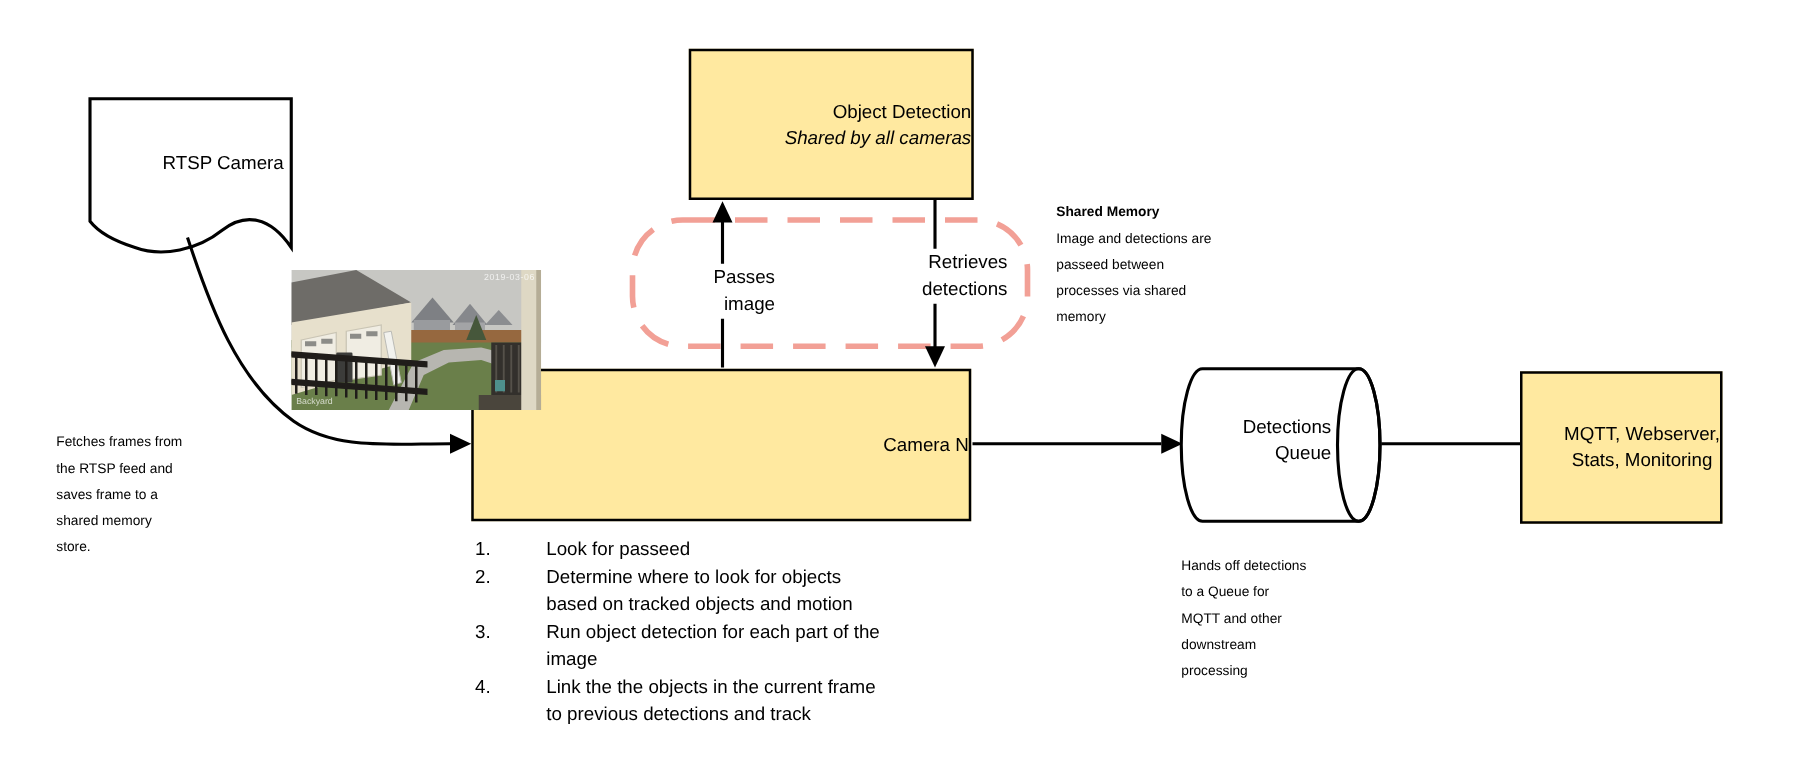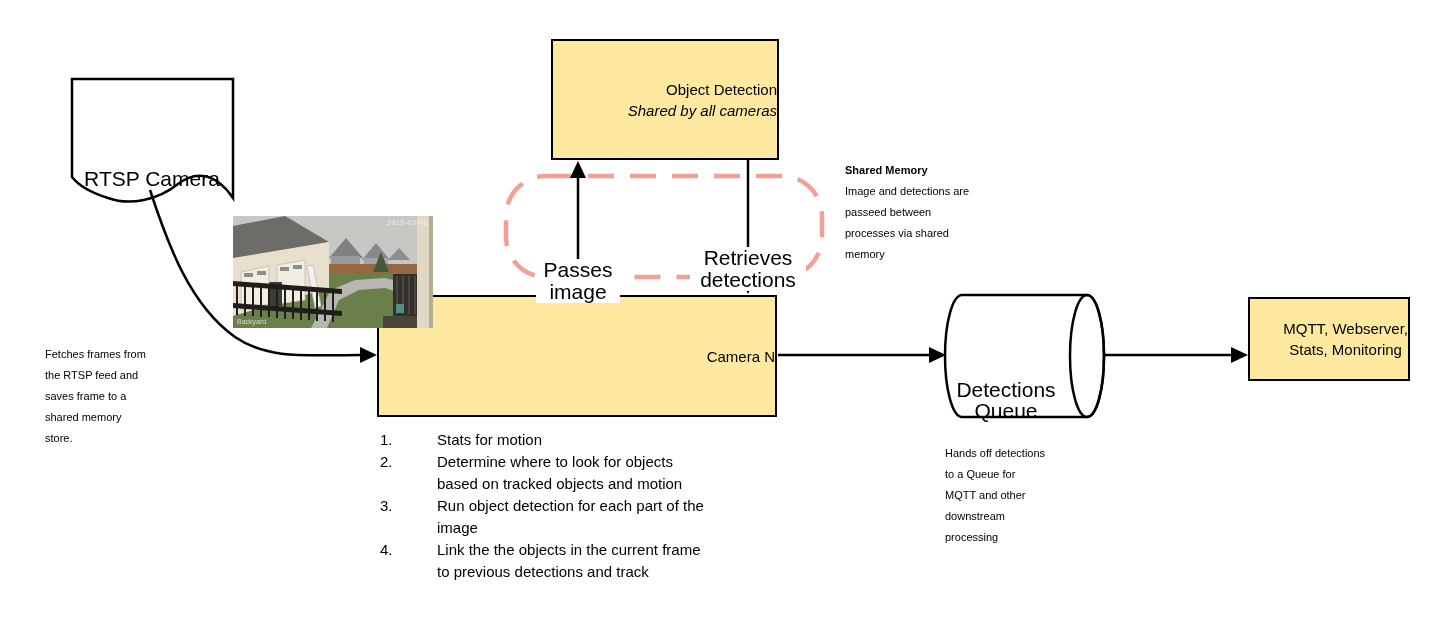--- a/index.html
+++ b/index.html
@@ -9,21 +9,21 @@
   }
   #shapes{position:absolute;left:0;top:0;z-index:1;}
   .box{
     position:absolute;z-index:2;box-sizing:border-box;
     background:var(--box_fill,#FFE9A0);border:2px solid var(--box_border,#000);
     display:flex;flex-direction:column;align-items:flex-end;justify-content:center;
     font-size:15px;line-height:21px;text-align:center;
   }
   .note{position:absolute;z-index:4;font-size:11px;line-height:21px;white-space:pre-line;}
   .note .t{font-weight:bold;}
-  .lbl{position:absolute;z-index:4;font-size:21px;line-height:21px;text-align:center;white-space:pre-line;margin-top:48px;}
+  .lbl{position:absolute;z-index:4;font-size:15px;line-height:21px;text-align:right;white-space:pre-line;}
   .onLine{background:#fff;z-index:4;line-height:22px;}
   .italic{font-style:italic;}
   .preline{white-space:pre-line;}
   #steps{position:absolute;left:380px;top:429px;z-index:4;font-size:15px;line-height:22px;}
   .step{display:grid;grid-template-columns:57px 378px;}
   .step-text{white-space:pre-line;}
   #snapshot{
     position:absolute;left:233px;top:216px;width:200px;height:112px;z-index:3;overflow:hidden;
   }
   #snapshot .ts{
@@ -65,21 +65,21 @@
 
   <div class="box" style="left:551px;top:39px;width:228px;height:121px;">
     <div>Object Detection</div>
     <div class="italic">Shared by all cameras</div>
   </div>
 
   <div class="box" style="left:377px;top:295px;width:400px;height:122px;">
     <div>Camera N</div>
   </div>
 
-  <div class="box" style="left:1248px;top:297px;width:162px;height:84px;">
+  <div class="box" style="left:1216px;top:297px;width:162px;height:122px;">
     <div class="preline">MQTT, Webserver,
 Stats, Monitoring</div>
   </div>
 
   <div id="snapshot">
     <svg width="200" height="112" viewBox="0 0 200 112">
       <rect x="0" y="0" width="200" height="62" fill="#c7c7c3"></rect>
       <rect x="0" y="56" width="200" height="56" fill="#6a7f4a"></rect>
 
       <polygon points="96,42 113,22 130,42" fill="#7e8084"></polygon>
@@ -157,21 +157,21 @@
 
   <div class="lbl onLine" style="left:536px;top:211px;width:84px;">Passes
 image</div>
 
   <div class="lbl onLine" style="left:690px;top:199px;width:116px;">Retrieves
 detections</div>
 
   <div id="steps">
     <div class="step">
       <span class="step-num">1.</span>
-      <span class="step-text">Stats for motion</span>
+      <span class="step-text">Look for passeed</span>
     </div>
     <div class="step">
       <span class="step-num">2.</span>
       <span class="step-text">Determine where to look for objects
 based on tracked objects and motion</span>
     </div>
     <div class="step">
       <span class="step-num">3.</span>
       <span class="step-text">Run object detection for each part of the
 image</span>

